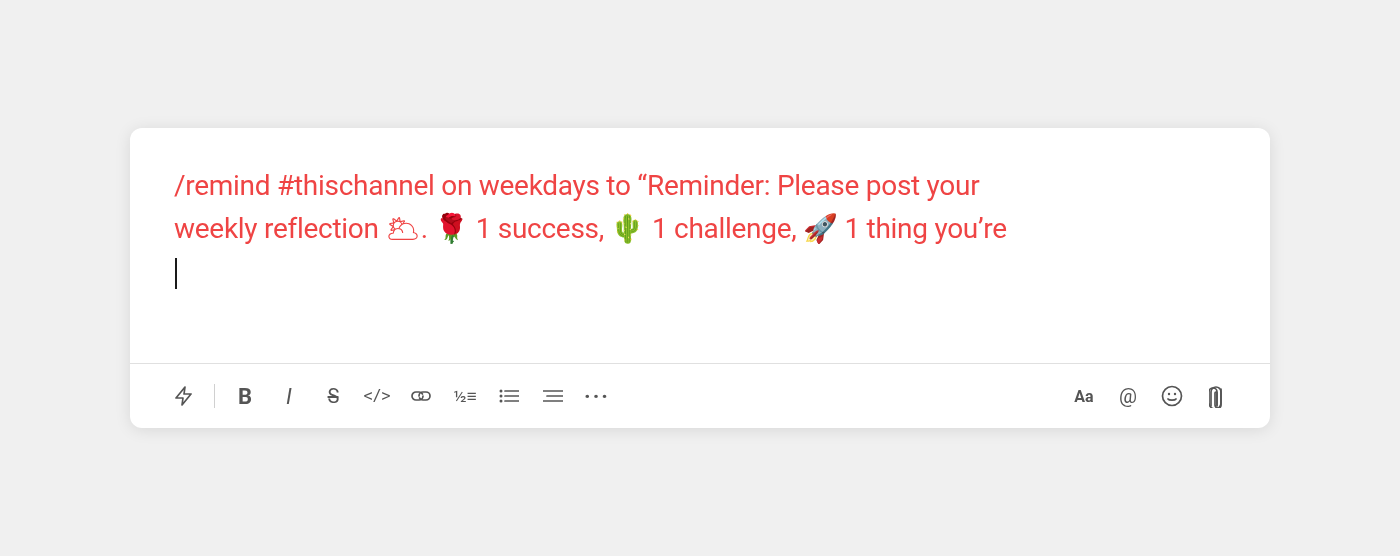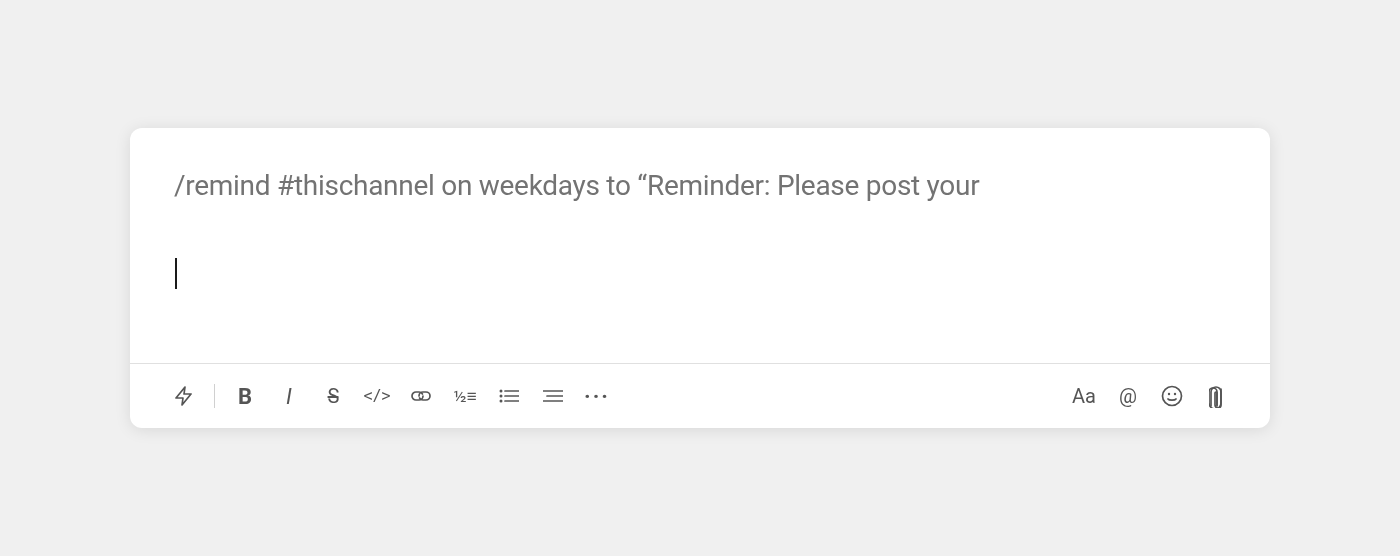--- a/index.html
+++ b/index.html
@@ -27,21 +27,21 @@
       display: flex;
       flex-direction: column;
       overflow: hidden;
     }
 
     .editor-body {
       padding: 36px 44px 28px 44px;
       flex: 1;
       font-size: 28px;
       line-height: 1.55;
-      color: #737373;
+      color: #ef4444;
       font-weight: 400;
       letter-spacing: -0.01em;
     }
 
     .cursor {
       display: inline-block;
       width: 2px;
       height: 1.1em;
       background: #1a1a1a;
       vertical-align: text-bottom;
@@ -96,21 +96,21 @@
     .spacer {
       flex: 1;
     }
   </style>
 </head>
 <body>
 
 <div class="editor-container">
   <div class="editor-body">
     <span>/remind #thischannel on weekdays to “Reminder: Please post your</span><br>
-    <br>
+    <span>weekly reflection 🌥. 🌹 1 success, 🌵 1 challenge, 🚀 1 thing you’re</span><br>
     <span class="cursor"></span>
   </div>
   <div class="divider"></div>
   <div class="toolbar">
     <div class="toolbar-icon">
       <svg width="18" height="20" viewBox="0 0 18 20" fill="none" xmlns="http://www.w3.org/2000/svg">
         <path d="M10 1L1 12h7l-1 7 9-11h-7l1-7z" stroke="#555" stroke-width="1.7" stroke-linecap="round" stroke-linejoin="round" fill="none"></path>
       </svg>
     </div>
     <div class="toolbar-divider"></div>
@@ -148,21 +148,21 @@
       <svg width="20" height="16" viewBox="0 0 20 16" fill="none" xmlns="http://www.w3.org/2000/svg">
         <line x1="0" y1="3" x2="20" y2="3" stroke="#555" stroke-width="1.7" stroke-linecap="round"></line>
         <line x1="4" y1="8" x2="20" y2="8" stroke="#555" stroke-width="1.7" stroke-linecap="round"></line>
         <line x1="0" y1="13" x2="20" y2="13" stroke="#555" stroke-width="1.7" stroke-linecap="round"></line>
       </svg>
     </div>
     <div class="toolbar-icon" style="font-size:22px; letter-spacing:2px; font-weight:700;">
       <span>···</span>
     </div>
     <div class="spacer"></div>
-    <div class="toolbar-icon" style="font-size:20px; font-weight:400;">
+    <div class="toolbar-icon" style="font-size:16px; font-weight:700;">
       <span>Aa</span>
     </div>
     <div class="toolbar-icon" style="font-size:20px;">
       <span>@</span>
     </div>
     <div class="toolbar-icon">
       <svg width="22" height="22" viewBox="0 0 22 22" fill="none" xmlns="http://www.w3.org/2000/svg">
         <circle cx="11" cy="11" r="9.5" stroke="#555" stroke-width="1.7"></circle>
         <circle cx="8" cy="9" r="1.2" fill="#555"></circle>
         <circle cx="14" cy="9" r="1.2" fill="#555"></circle>

